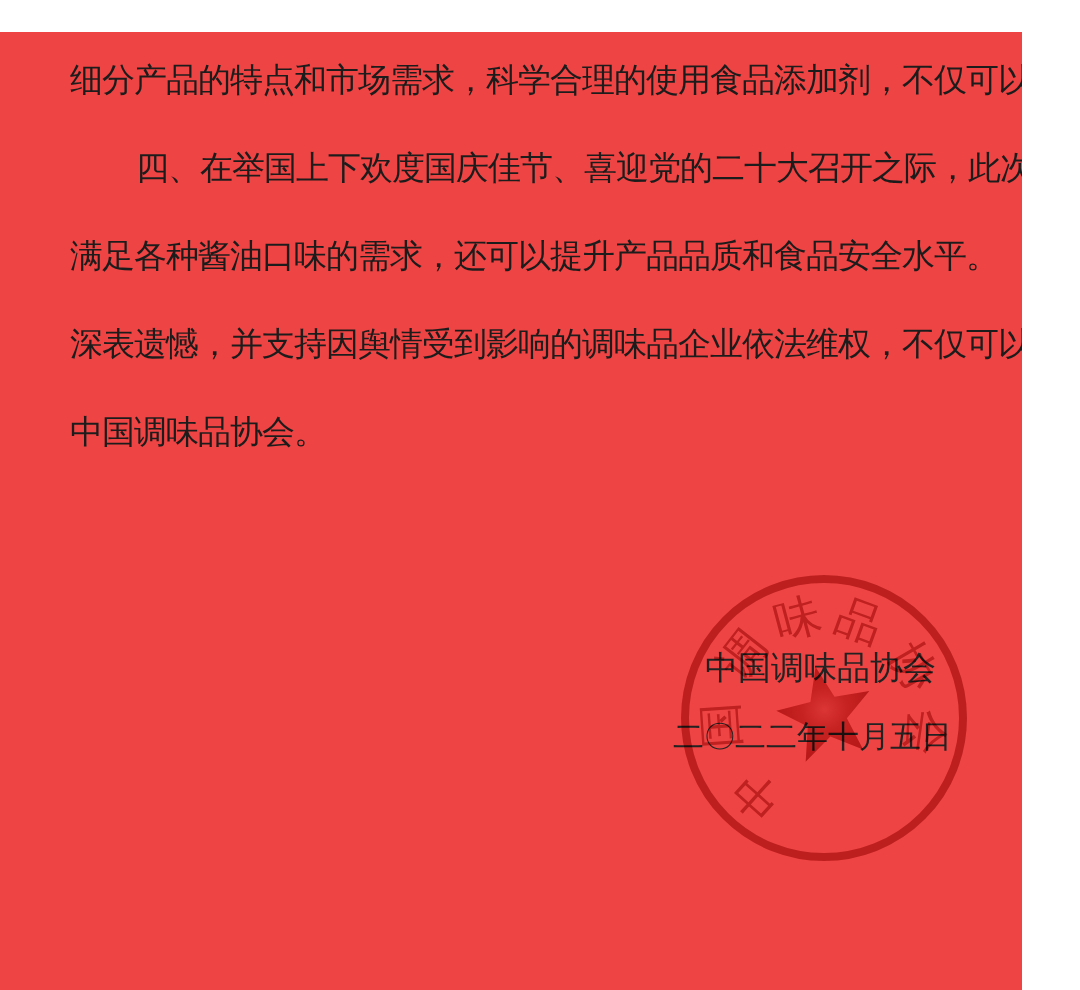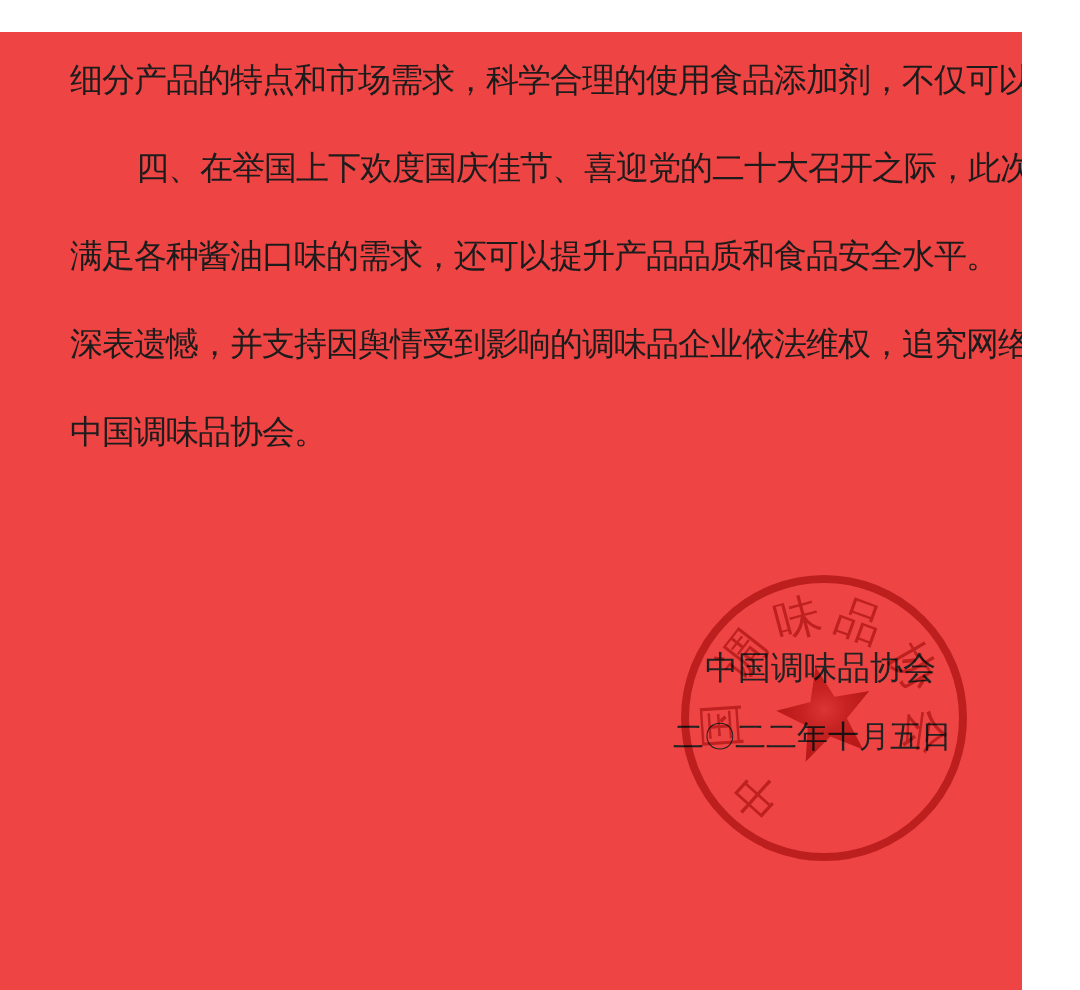--- a/index.html
+++ b/index.html
@@ -71,21 +71,21 @@
 </style>
 </head>
 <body>
 
 <div class="page">
 
   <div class="body-text">
     <div class="line">细分产品的特点和市场需求，科学合理的使用食品添加剂，不仅可以</div>
     <div class="line indent">四、在举国上下欢度国庆佳节、喜迎党的二十大召开之际，此次</div>
     <div class="line">满足各种酱油口味的需求，还可以提升产品品质和食品安全水平。</div>
-    <div class="line">深表遗憾，并支持因舆情受到影响的调味品企业依法维权，追究网络</div>
+    <div class="line">深表遗憾，并支持因舆情受到影响的调味品企业依法维权，不仅可以</div>
     <div class="line">中国调味品协会。</div>
   </div>
 
   <div class="signature">中国调味品协会</div>
   <div class="date">二〇二二年十月五日</div>
 
   <svg class="seal" viewBox="0 0 288 288" xmlns="http://www.w3.org/2000/svg">
     <defs>
       <radialGradient id="starGrad" cx="50%" cy="48%" r="60%">
         <stop offset="0%" stop-color="#e9c4c2"></stop>

